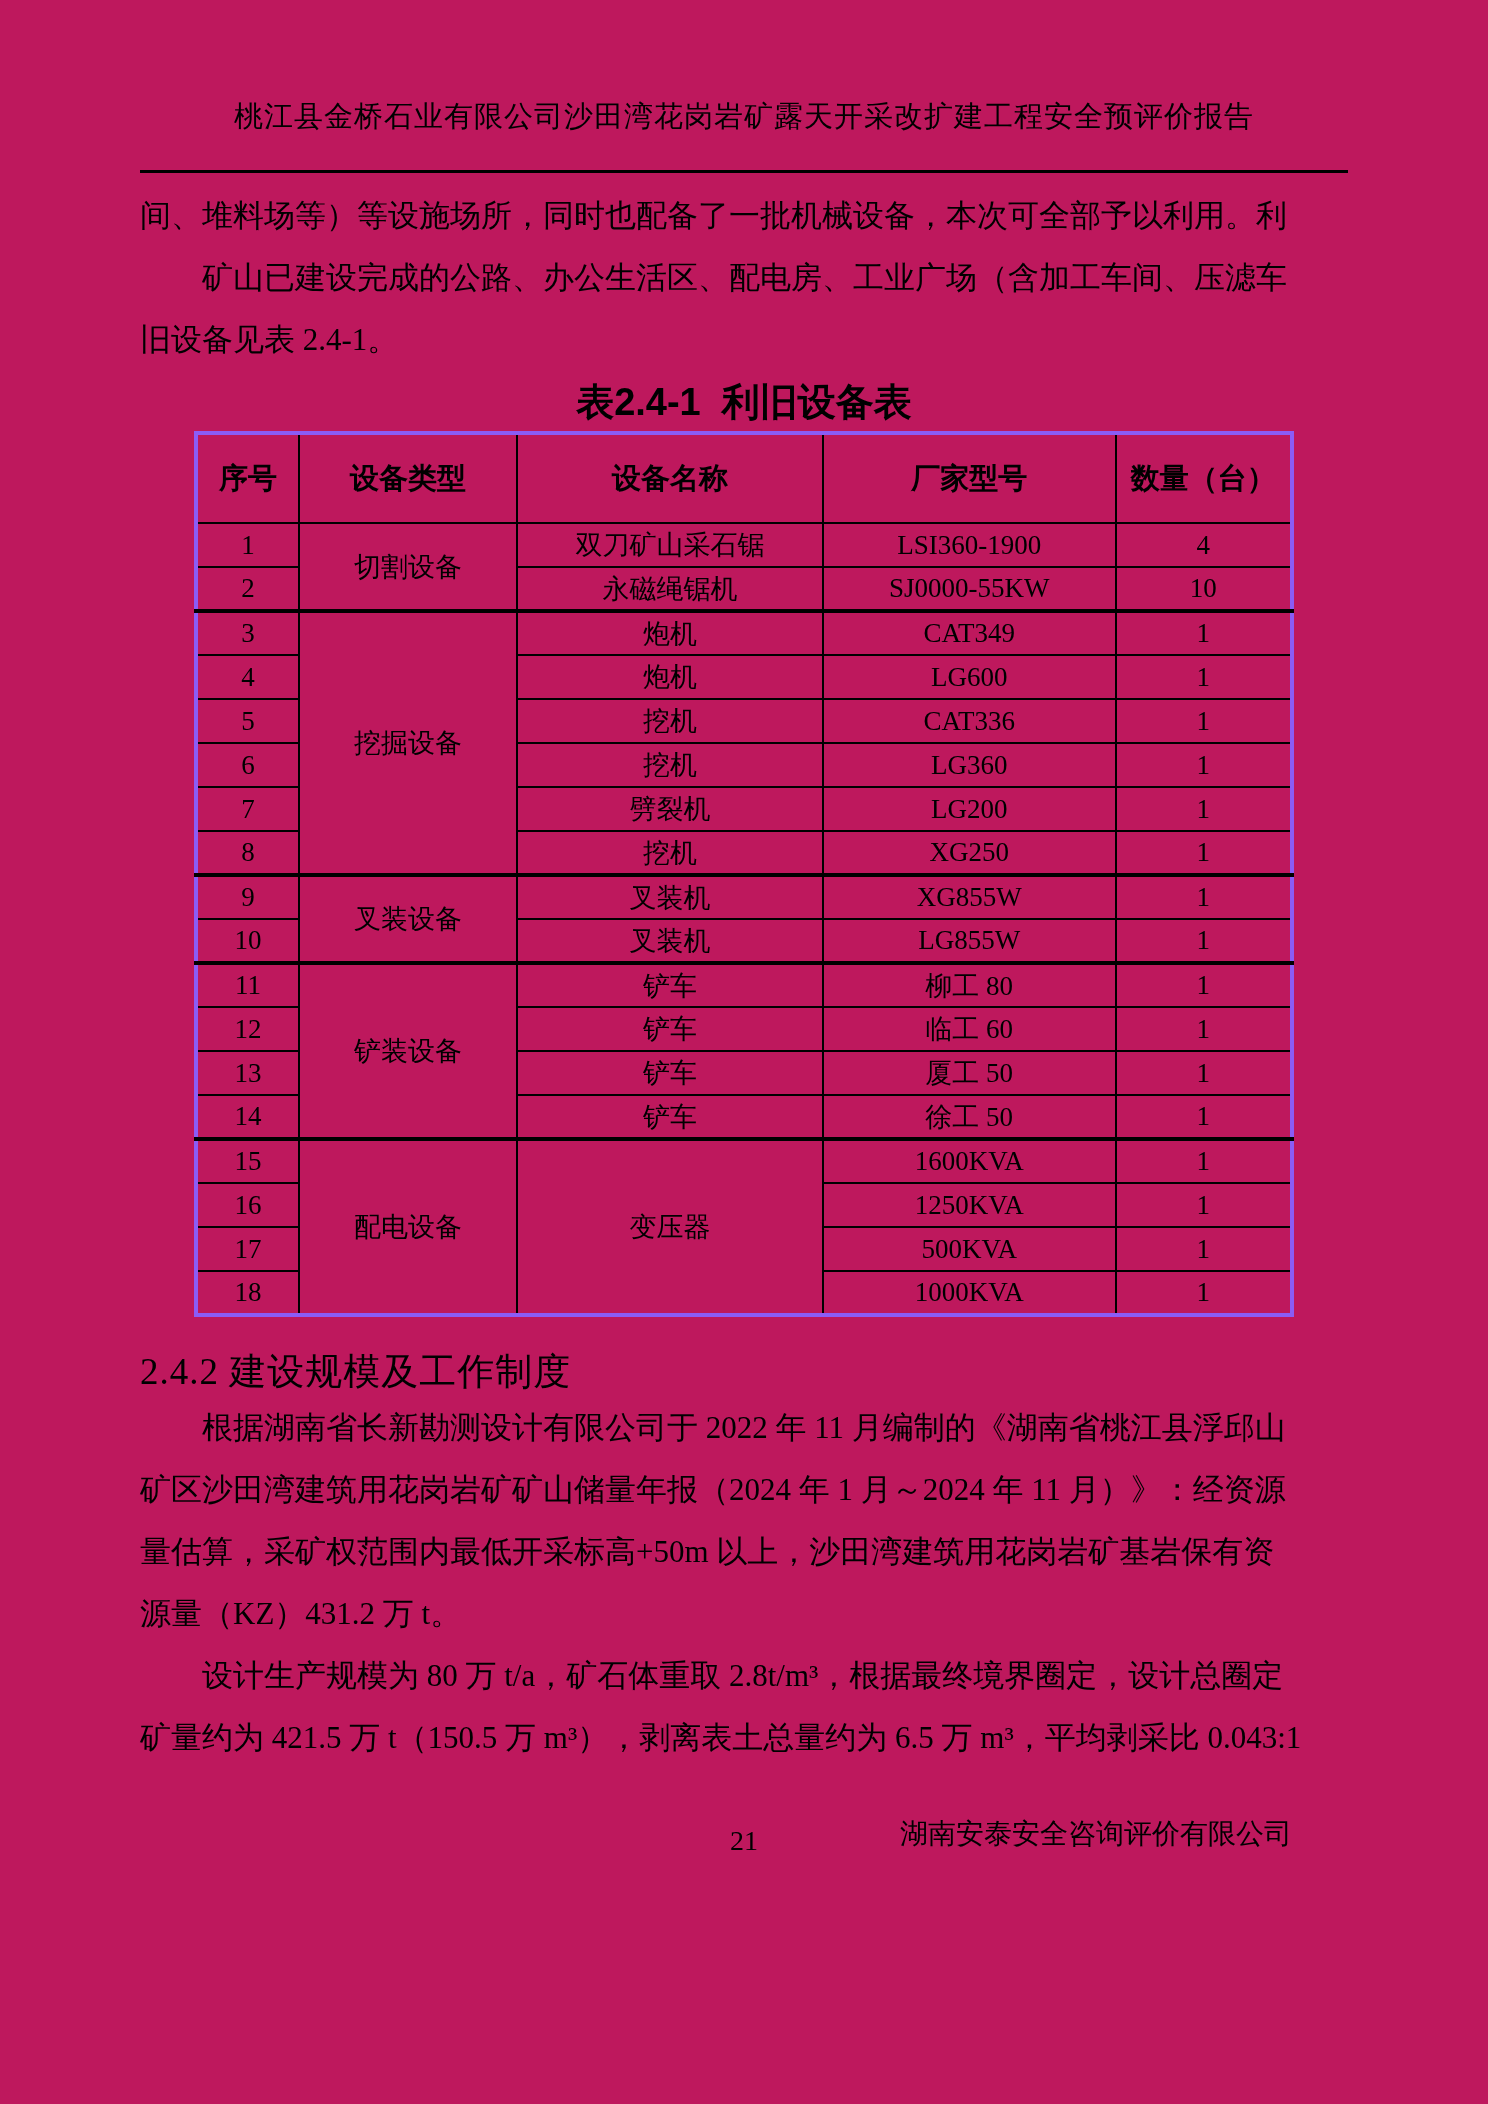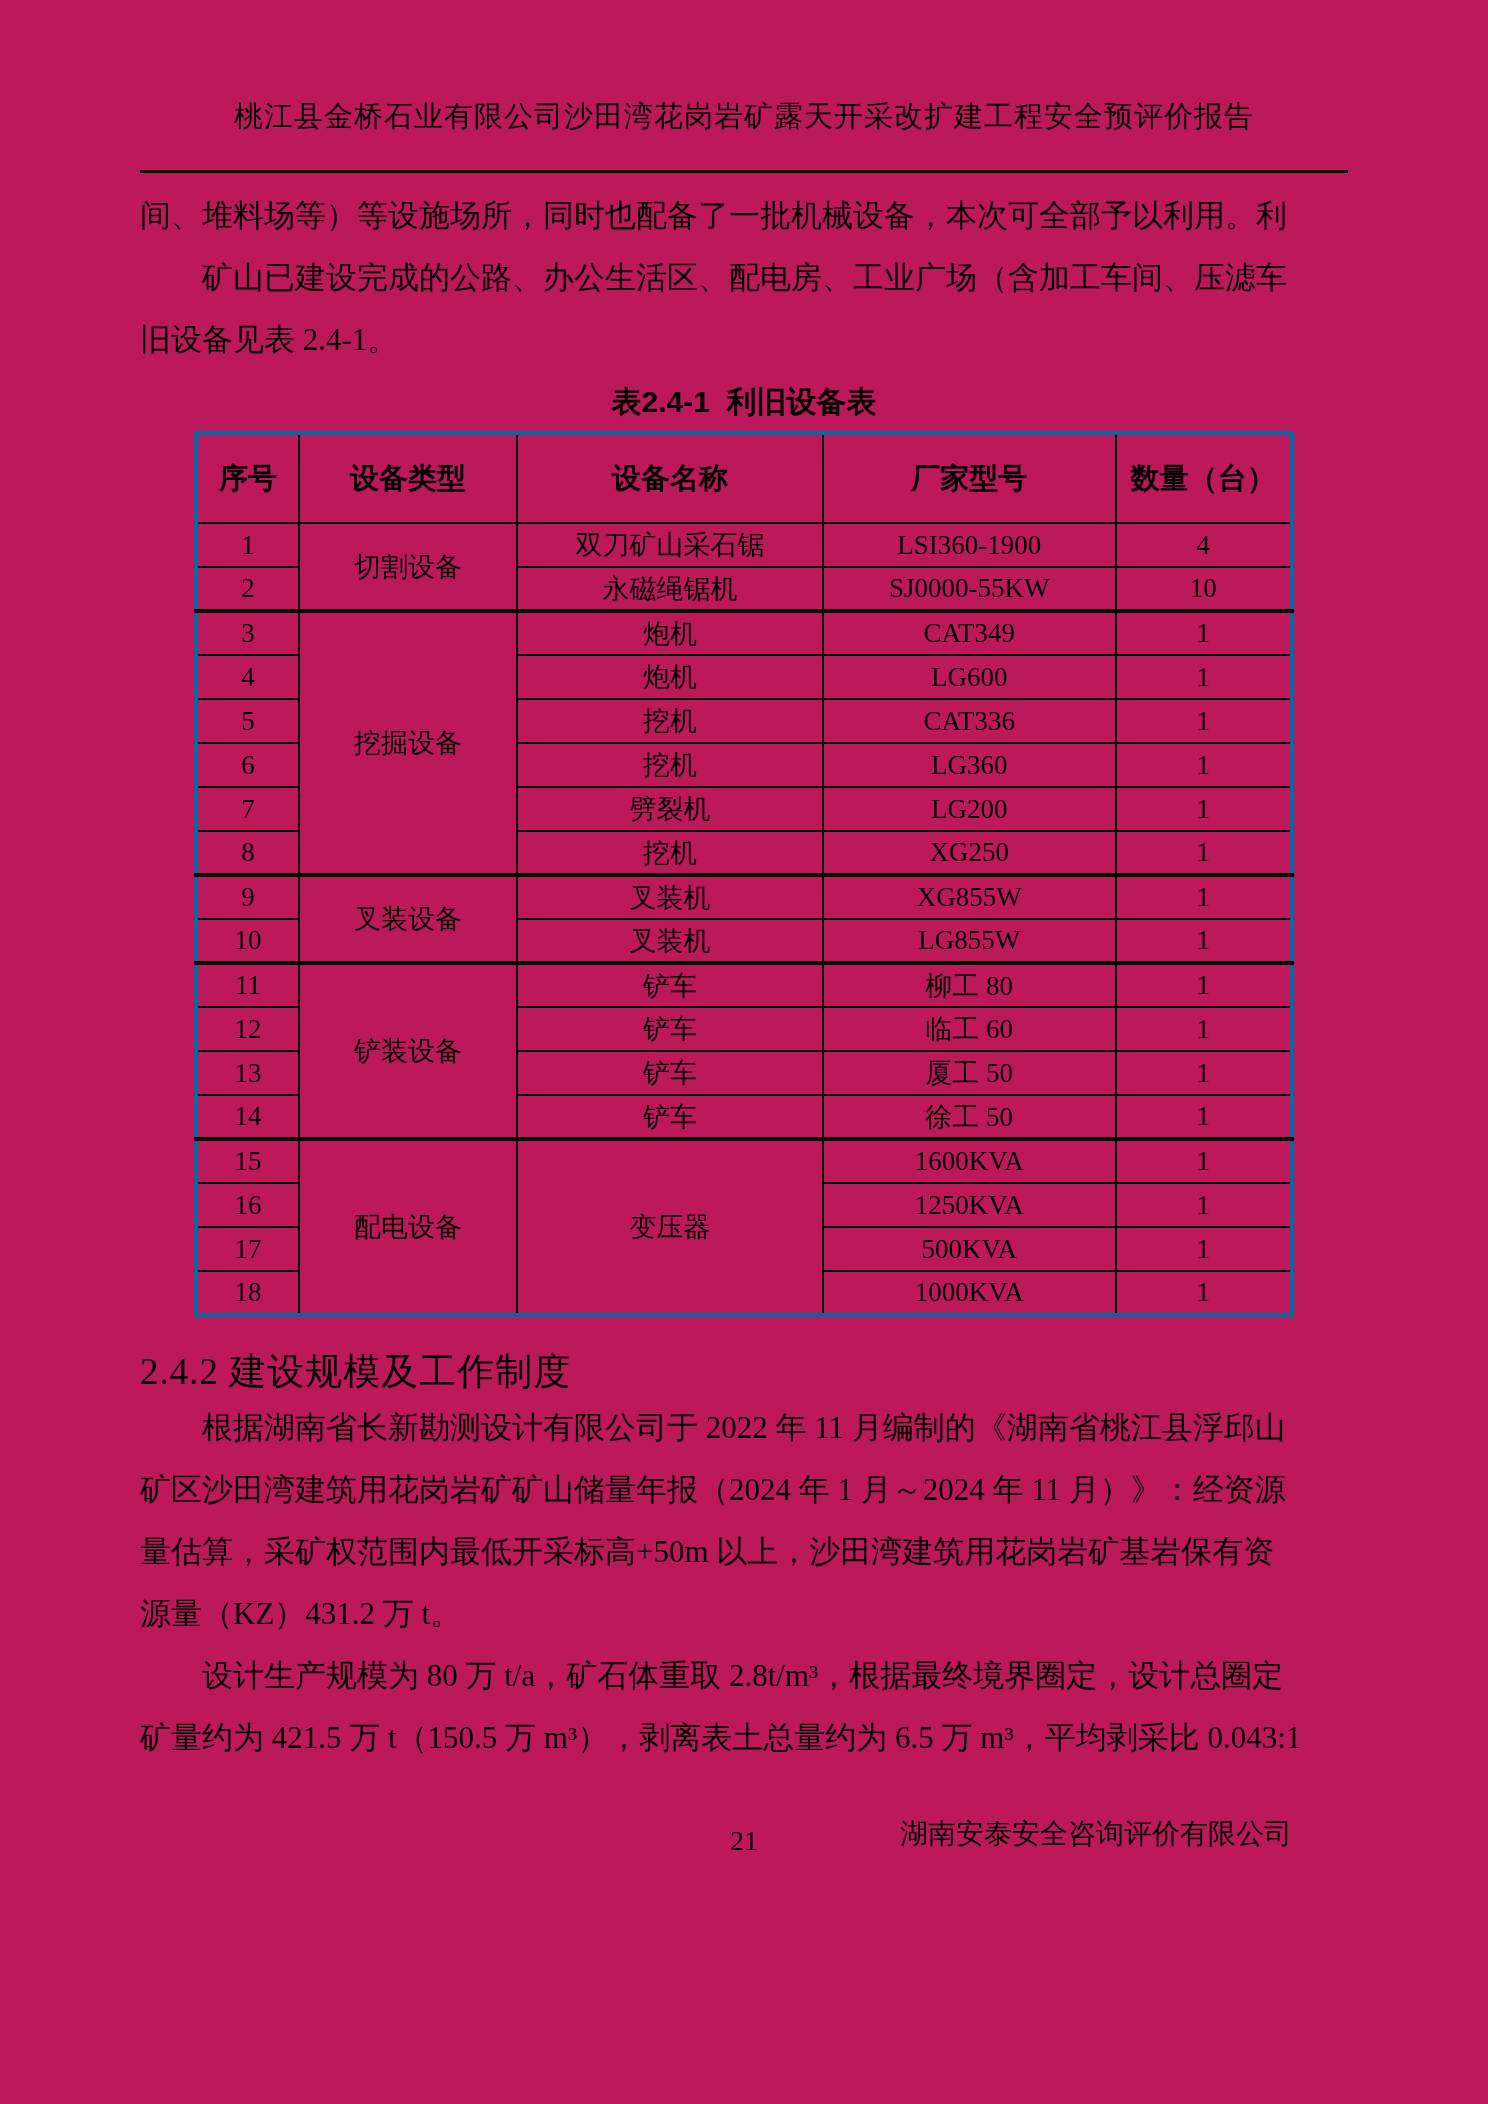--- a/index.html
+++ b/index.html
@@ -37,31 +37,31 @@
     white-space: pre-wrap;
     text-align: justify;
   }
   .para .line.first { text-indent: 62px; }
 
   .table-caption {
     margin-top: 8px;
     text-align: center;
     font-family: "Liberation Sans", "DejaVu Sans", sans-serif;
     font-weight: bold;
-    font-size: 30px;
+    font-size: 38px;
     line-height: 46px;
     white-space: pre-wrap;
   }
 
   table.equipment {
     margin: 6px auto 0 auto;
     width: 1100px;
     border-collapse: collapse;
     table-layout: fixed;
-    border: 4px solid #0369a1;
+    border: 4px solid #8b5cf6;
   }
   table.equipment th, table.equipment td {
     border: 2px solid #000;
     text-align: center;
     vertical-align: middle;
     white-space: pre-wrap;
     overflow: hidden;
   }
   table.equipment th {
     height: 90px;

